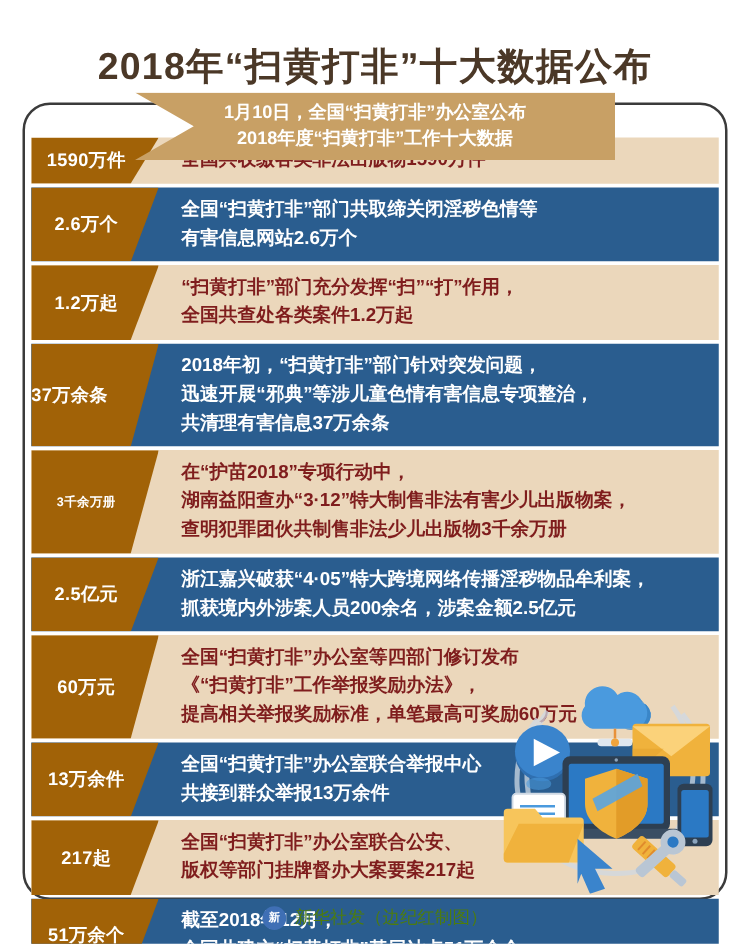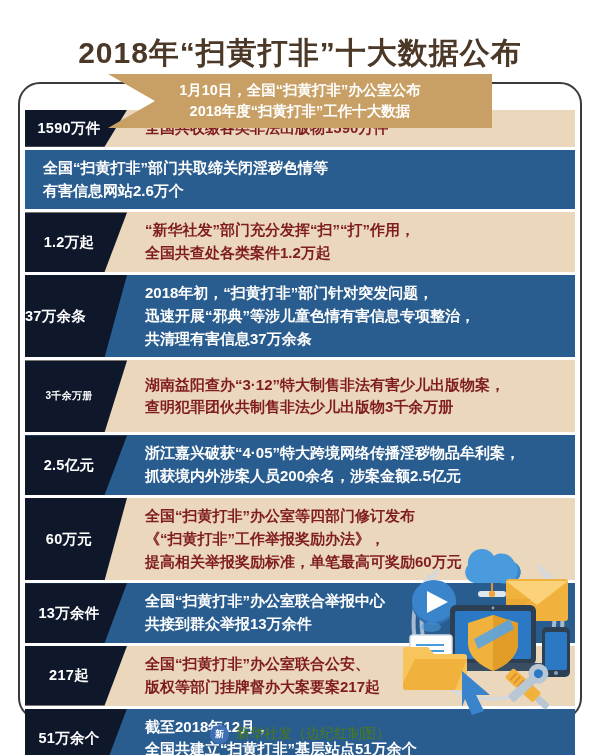--- a/index.html
+++ b/index.html
@@ -85,21 +85,21 @@
     margin-bottom:3px;
     overflow:hidden;
   }
   .row.tan  { background:#ebd7bb; }
   .row.blue { background:#2a5d8f; }
 
   .label{
     position:relative;
     width:102px;
     min-width:102px;
-    background:#0f172a;
+    background:#a16207;
     color:#ffffff;
     font-size:14.5px;
     font-weight:bold;
     display:flex;
     align-items:center;
     justify-content:center;
     text-align:center;
     letter-spacing:0.3px;
     z-index:2;
     -webkit-clip-path:polygon(0 0, 100% 0, 78% 100%, 0 100%);
@@ -190,46 +190,48 @@
 <div class="table">
 
   <div class="row tan r1">
     <div class="label">1590万件</div>
     <div class="desc">
       <span class="ln">全国共收缴各类非法出版物1590万件</span>
     </div>
   </div>
 
   <div class="row blue r2">
+    <div class="label">2.6万个</div>
     <div class="desc">
       <span class="ln">全国“扫黄打非”部门共取缔关闭淫秽色情等</span>
       <span class="ln">有害信息网站2.6万个</span>
     </div>
   </div>
 
   <div class="row tan r3">
     <div class="label">1.2万起</div>
     <div class="desc">
-      <span class="ln">“新华社发”部门充分发挥“扫”“打”作用，</span>
+      <span class="ln">“扫黄打非”部门充分发挥“扫”“打”作用，</span>
       <span class="ln">全国共查处各类案件1.2万起</span>
     </div>
   </div>
 
   <div class="row blue r4">
     <div class="label">37万余条</div>
     <div class="desc">
       <span class="ln">2018年初，“扫黄打非”部门针对突发问题，</span>
       <span class="ln">迅速开展“邪典”等涉儿童色情有害信息专项整治，</span>
       <span class="ln">共清理有害信息37万余条</span>
     </div>
   </div>
 
   <div class="row tan r5">
     <div class="label wide">3千余万册</div>
     <div class="desc">
+      <span class="ln">在“护苗2018”专项行动中，</span>
       <span class="ln">湖南益阳查办“3·12”特大制售非法有害少儿出版物案，</span>
       <span class="ln">查明犯罪团伙共制售非法少儿出版物3千余万册</span>
     </div>
   </div>
 
   <div class="row blue r6">
     <div class="label">2.5亿元</div>
     <div class="desc">
       <span class="ln">浙江嘉兴破获“4·05”特大跨境网络传播淫秽物品牟利案，</span>
       <span class="ln">抓获境内外涉案人员200余名，涉案金额2.5亿元</span>

